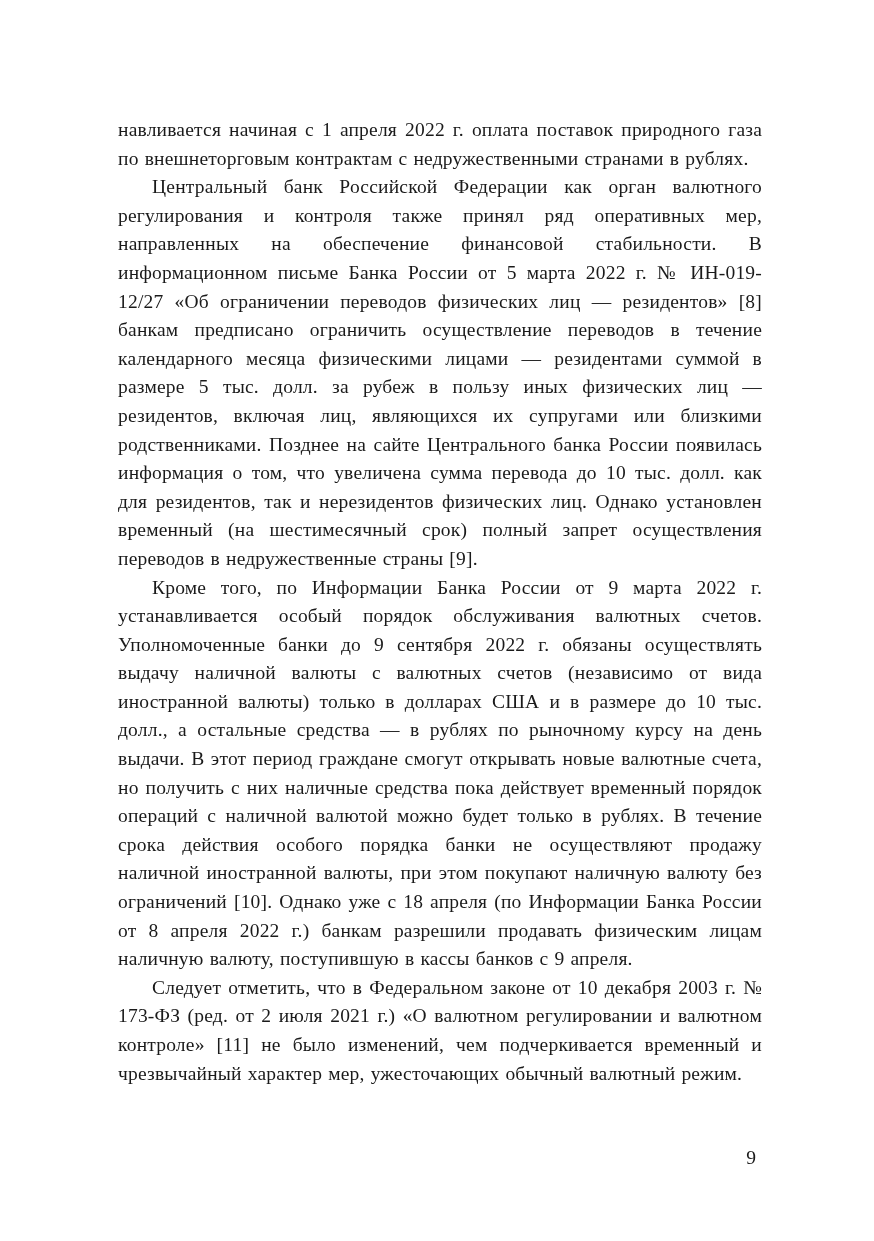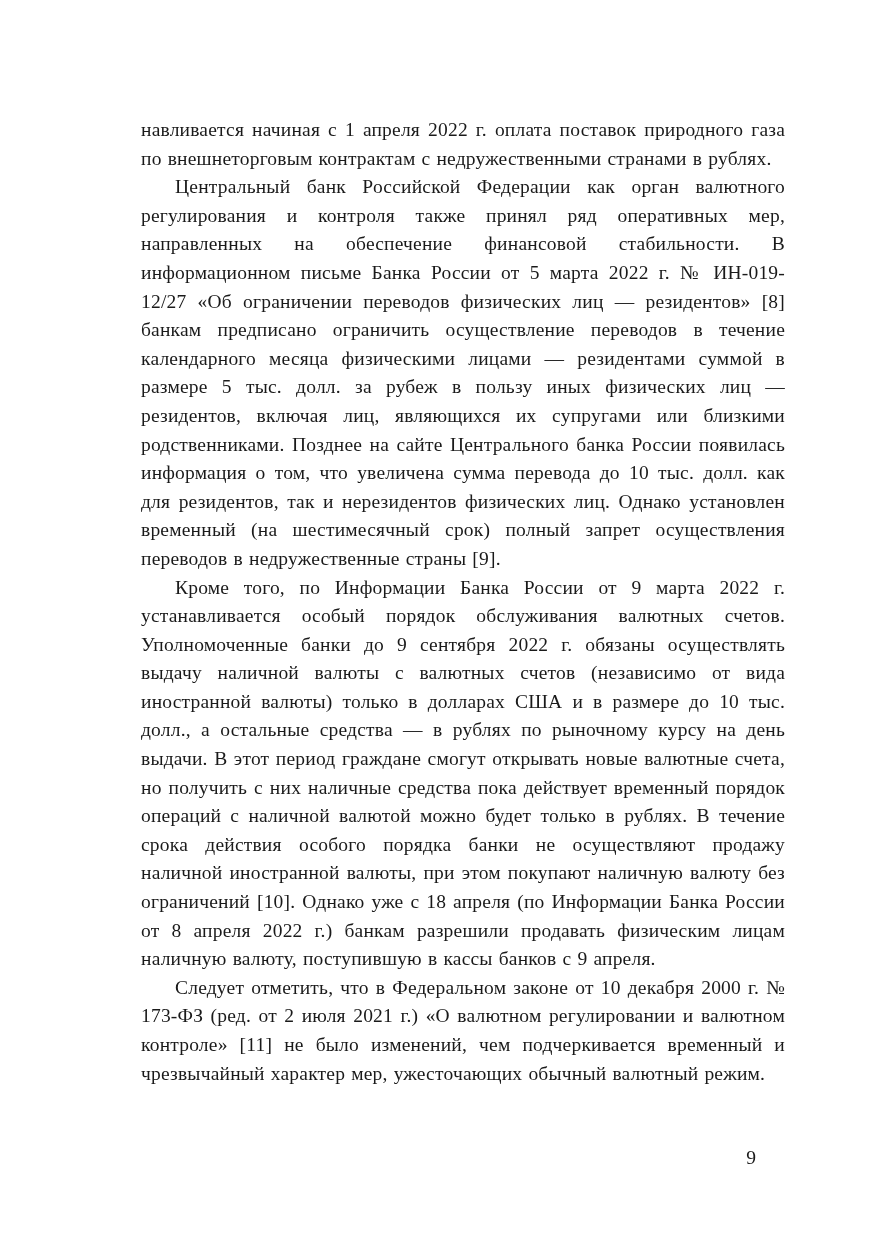--- a/index.html
+++ b/index.html
@@ -15,21 +15,20 @@
     font-family: "Liberation Serif", "DejaVu Serif", serif;
     color: #1a1a1a;
     overflow: hidden;
     box-sizing: border-box;
   }
   .text-block {
     position: absolute;
     top: 116px;
     left: 118px;
     width: 644px;
-    margin-left: 23px;
   }
   .text-block p {
     margin: 0;
     font-size: 19.5px;
     line-height: 28.6px;
     text-align: justify;
     text-indent: 34px;
     letter-spacing: 0.2px;
     word-spacing: 1px;
   }
@@ -45,16 +44,16 @@
   }
 </style>
 </head>
 <body>
 
 <div class="page">
   <div class="text-block">
     <p class="continuation">навливается начиная с 1 апреля 2022 г. оплата поставок природного газа по внешнеторговым контрактам с недружественными странами в рублях.</p>
     <p>Центральный банк Российской Федерации как орган валютного регулирования и контроля также принял ряд оперативных мер, направленных на обеспечение финансовой стабильности. В информационном письме Банка России от 5 марта 2022 г. № ИН-019-12/27 «Об ограничении переводов физических лиц — резидентов» [8] банкам предписано ограничить осуществление переводов в течение календарного месяца физическими лицами — резидентами суммой в размере 5 тыс. долл. за рубеж в пользу иных физических лиц — резидентов, включая лиц, являющихся их супругами или близкими родственниками. Позднее на сайте Центрального банка России появилась информация о том, что увеличена сумма перевода до 10 тыс. долл. как для резидентов, так и нерезидентов физических лиц. Однако установлен временный (на шестимесячный срок) полный запрет осуществления переводов в недружественные страны [9].</p>
     <p>Кроме того, по Информации Банка России от 9 марта 2022 г. устанавливается особый порядок обслуживания валютных счетов. Уполномоченные банки до 9 сентября 2022 г. обязаны осуществлять выдачу наличной валюты с валютных счетов (независимо от вида иностранной валюты) только в долларах США и в размере до 10 тыс. долл., а остальные средства — в рублях по рыночному курсу на день выдачи. В этот период граждане смогут открывать новые валютные счета, но получить с них наличные средства пока действует временный порядок операций с наличной валютой можно будет только в рублях. В течение срока действия особого порядка банки не осуществляют продажу наличной иностранной валюты, при этом покупают наличную валюту без ограничений [10]. Однако уже с 18 апреля (по Информации Банка России от 8 апреля 2022 г.) банкам разрешили продавать физическим лицам наличную валюту, поступившую в кассы банков с 9 апреля.</p>
-    <p>Следует отметить, что в Федеральном законе от 10 декабря 2000 г. № 173-ФЗ (ред. от 2 июля 2021 г.) «О валютном регулировании и валютном контроле» [11] не было изменений, чем подчеркивается временный и чрезвычайный характер мер, ужесточающих обычный валютный режим.</p>
+    <p>Следует отметить, что в Федеральном законе от 10 декабря 2003 г. № 173-ФЗ (ред. от 2 июля 2021 г.) «О валютном регулировании и валютном контроле» [11] не было изменений, чем подчеркивается временный и чрезвычайный характер мер, ужесточающих обычный валютный режим.</p>
   </div>
   <div class="page-number">9</div>
 </div>
 
 </body></html>

